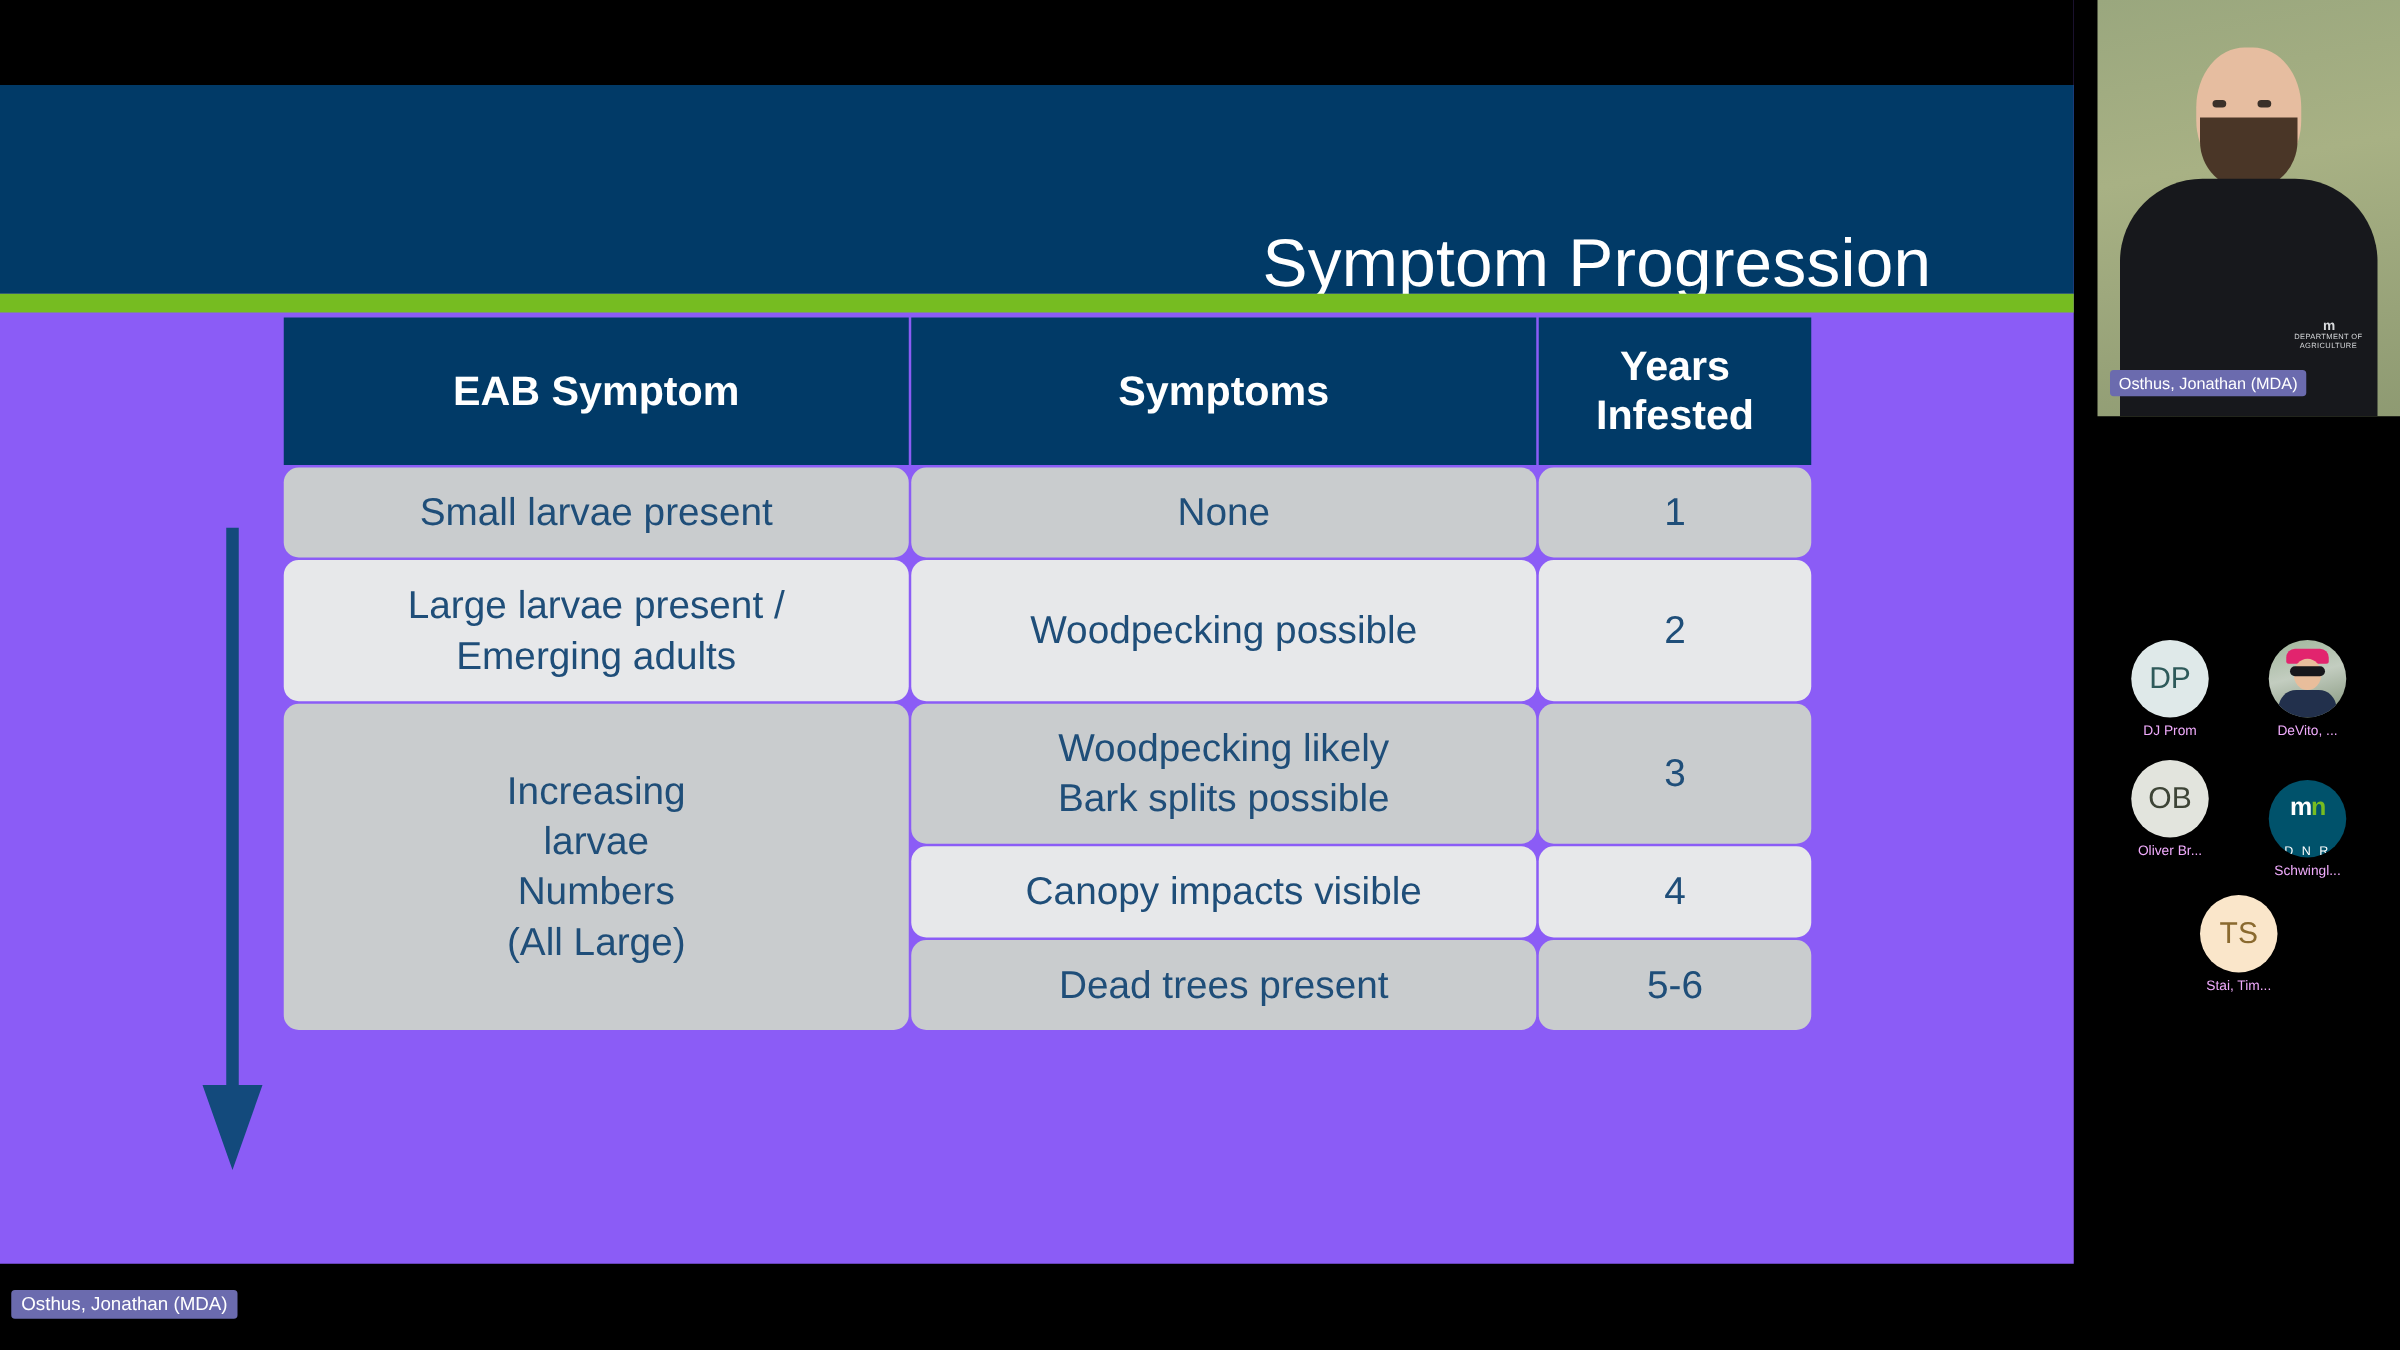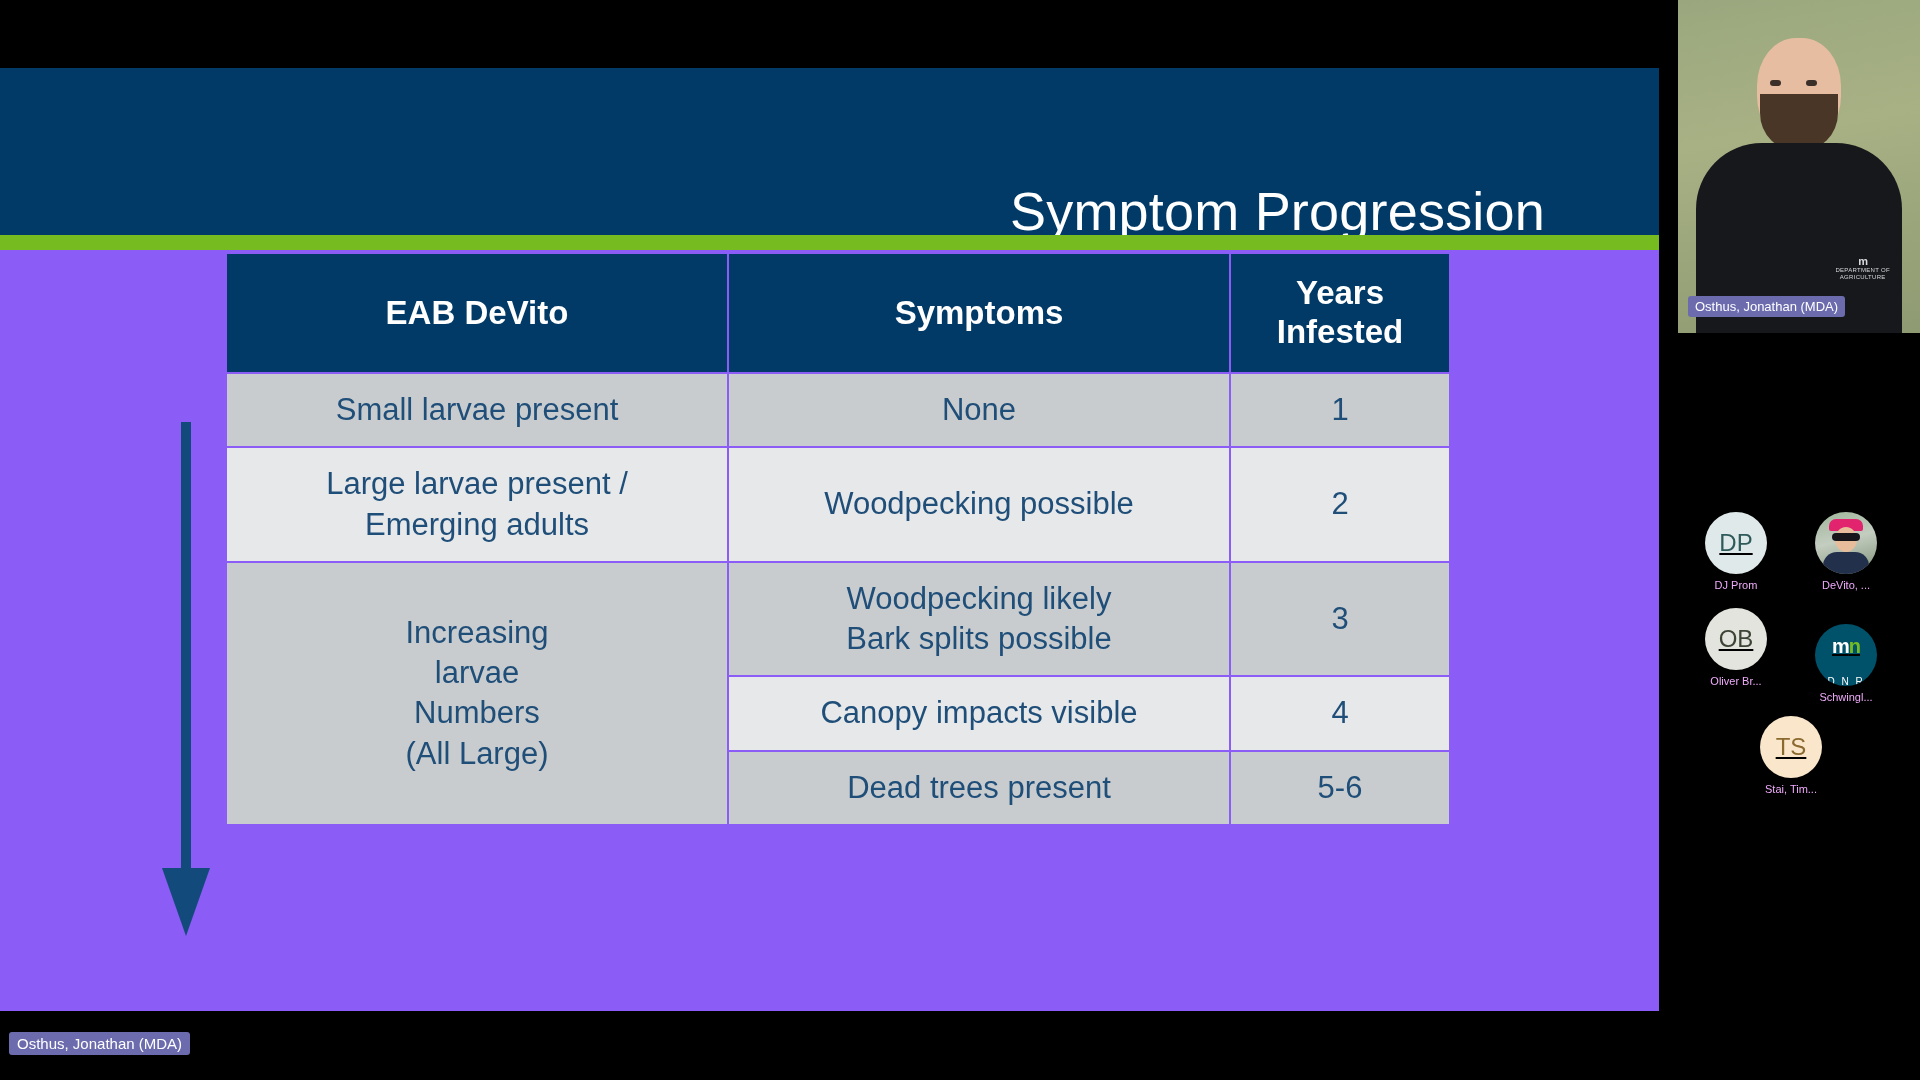--- a/index.html
+++ b/index.html
@@ -51,21 +51,21 @@
   #eab-table th {
     background:#013a67; color:#ffffff;
     font-size:33px; font-weight:bold;
     text-align:center; vertical-align:middle;
     padding:18px 8px; line-height:1.18;
     height:118px;
   }
   #eab-table td {
     font-size:31px; color:#1f4e79; font-weight:400;
     text-align:center; vertical-align:middle;
-    padding:16px 12px; line-height:1.3;
+    padding:16px 12px; line-height:1.3;border-radius:12px;
   }
   td.shade-dark { background:#c9ccce; }
   td.shade-light { background:#e7e8ea; }
   td.cell-status-grouped { text-align:left; padding-left:72px; line-height:1.55;margin-top:36px; }
   td.c-years-cell { font-size:34px; }
 
   
   #right-rail {
     position:absolute; left:1673px; top:0; width:247px; height:1080px;
     background:#000;
@@ -106,21 +106,21 @@
   }
   #presenter-logo .mark { font-size:11px; font-weight:bold; letter-spacing:-1px; }
   #presenter-name {
     position:absolute; left:10px; bottom:16px;
     background:#6b6bae; color:#ffffff;
     font-size:13px; padding:3px 7px; border-radius:3px;
     max-width:222px; white-space:nowrap; overflow:hidden;
   }
 
   .ptile {
-    position:absolute; width:96px; text-align:center;text-decoration:underline;
+    position:absolute; width:96px; text-align:center;
   }
   .pavatar {
     width:62px; height:62px; border-radius:50%;
     margin:0 auto 5px auto;
     display:flex; align-items:center; justify-content:center;
     font-size:24px; font-weight:400; overflow:hidden; position:relative;
   }
   .pname {
     color:#f0abfc; font-size:11px; white-space:nowrap;
     overflow:hidden; text-overflow:clip;
@@ -169,21 +169,21 @@
     </svg>
 
     <table id="eab-table">
       <colgroup>
         <col class="c-status">
         <col class="c-symptoms">
         <col class="c-years">
       </colgroup>
       <thead>
         <tr>
-          <th>EAB DeVito</th>
+          <th>EAB Symptom</th>
           <th>Symptoms</th>
           <th>
             <span>Years</span><br>
             <span>Infested</span>
           </th>
         </tr>
       </thead>
       <tbody>
 
         <tr>

